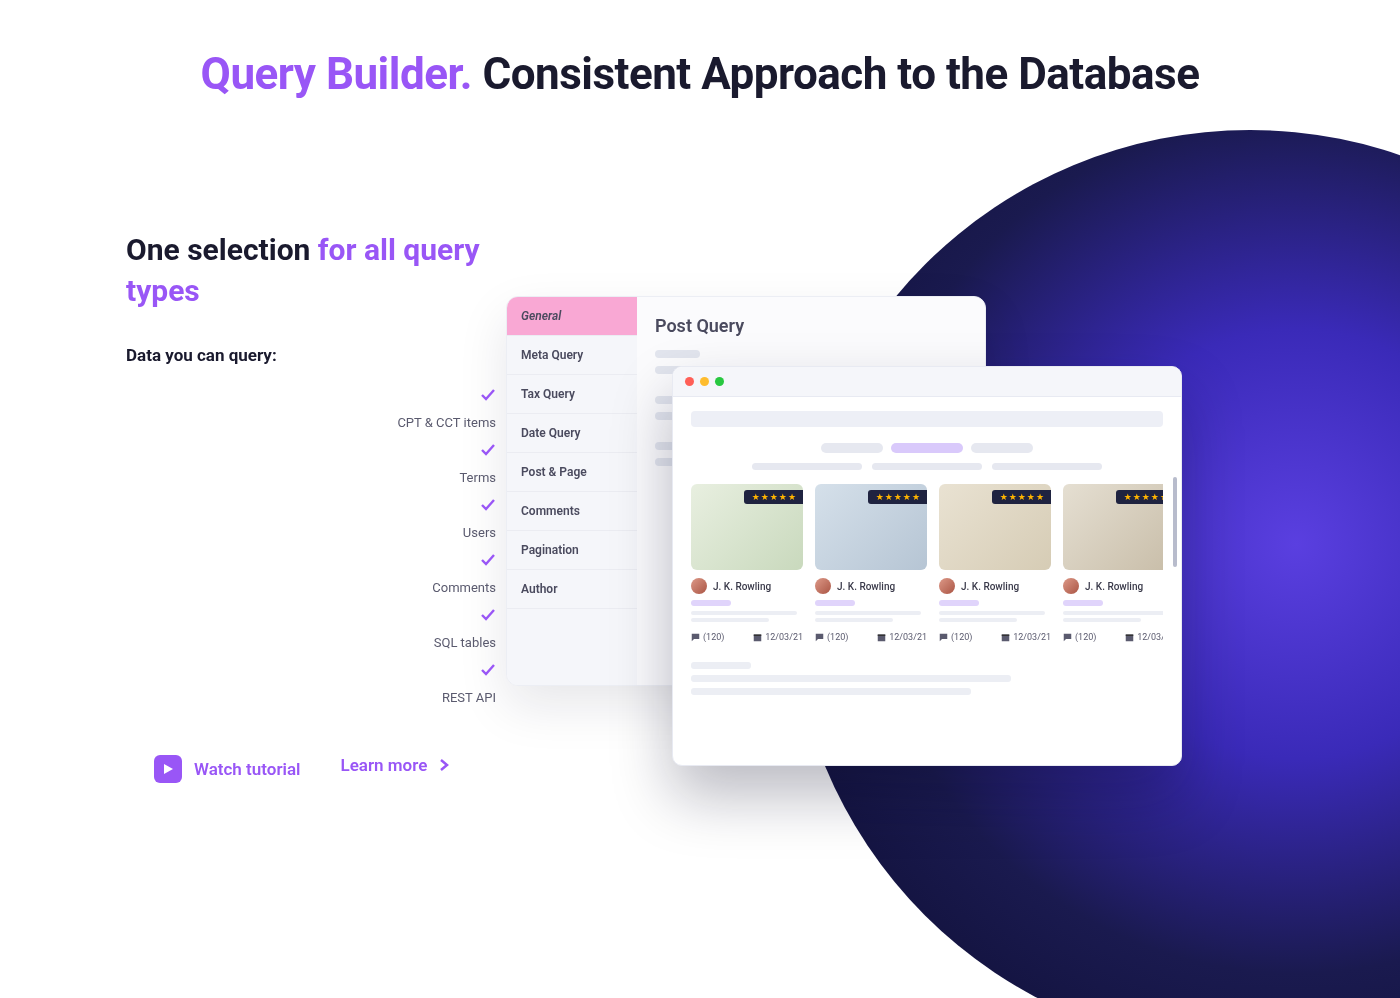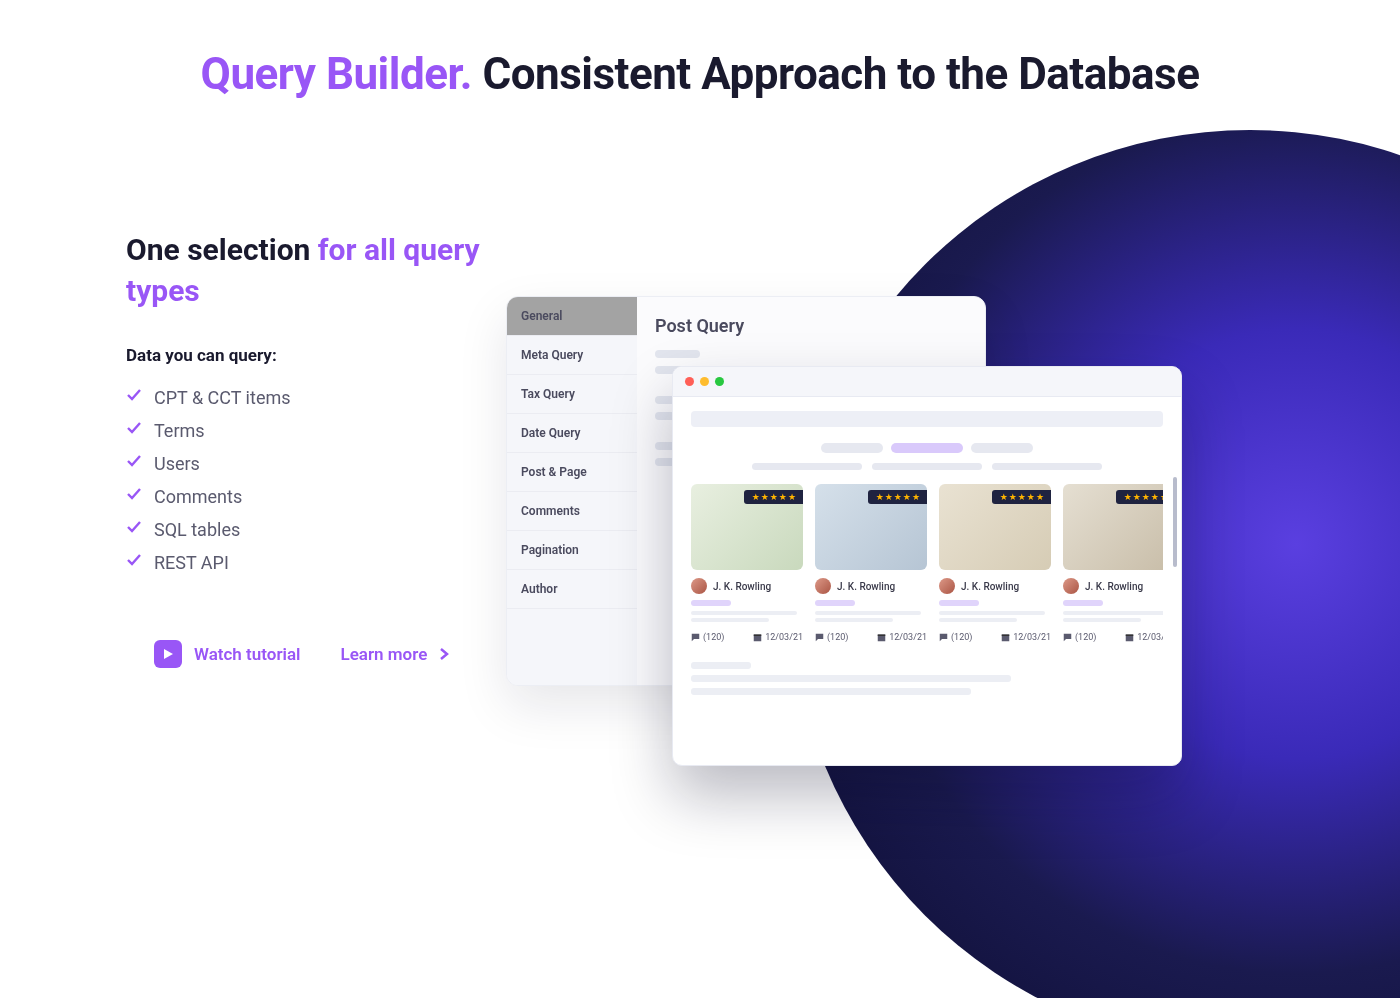--- a/index.html
+++ b/index.html
@@ -59,36 +59,37 @@
   .data-label {
     font-size: 17px;
     font-weight: 700;
     color: #1a1a2e;
     margin-top: 34px;
     margin-bottom: 16px;
   }
   .qlist { list-style: none; }
   .qlist li {
     display: flex;
-    align-items: flex-start;
+    align-items: flex-end;
     gap: 12px;
-    font-size: 18px;
+    font-size: 13px;
     color: #5a5a6e;
     padding: 6px 0;
+    flex-direction: column;
   }
   .check {
     width: 16px; height: 16px;
     stroke: #9956f6; stroke-width: 2.4;
     fill: none; flex-shrink: 0;
   }
   .actions {
     display: flex;
-    align-items: center;
+    align-items: flex-start;
     gap: 40px;
-    margin-top: 61px;
+    margin-top: 44px;
     padding-left: 28px;
   }
   .watch-btn, .learn-btn {
     display: inline-flex;
     align-items: center;
     gap: 12px;
     color: #9956f6;
     font-size: 17px;
     font-weight: 600;
     cursor: pointer;
@@ -119,21 +120,21 @@
   }
   .panel-back-inner { display: flex; height: 100%; }
   .side-list { width: 130px; background: #f5f6fa; }
   .side-list .item {
     padding: 12px 14px;
     font-size: 12px;
     font-weight: 600;
     color: #4a4a5e;
     border-bottom: 1px solid #ebecf2;
   }
-  .side-list .item.active { background: #a3a3a3; }
+  .side-list .item.active { background: #f9a8d4; font-style: italic; }
   .back-content { flex: 1; padding: 18px 18px; }
   .back-title { font-size: 18px; font-weight: 600; color: #4a4a5e; margin-bottom: 14px; }
   .skeleton { background: #e2e5ee; border-radius: 4px; height: 8px; margin-bottom: 8px; }
   .sk40 { width: 45px; }
   .sk90 { width: 100px; }
 
   
   .browser {
     position: absolute;
     left: 672px; top: 366px;

